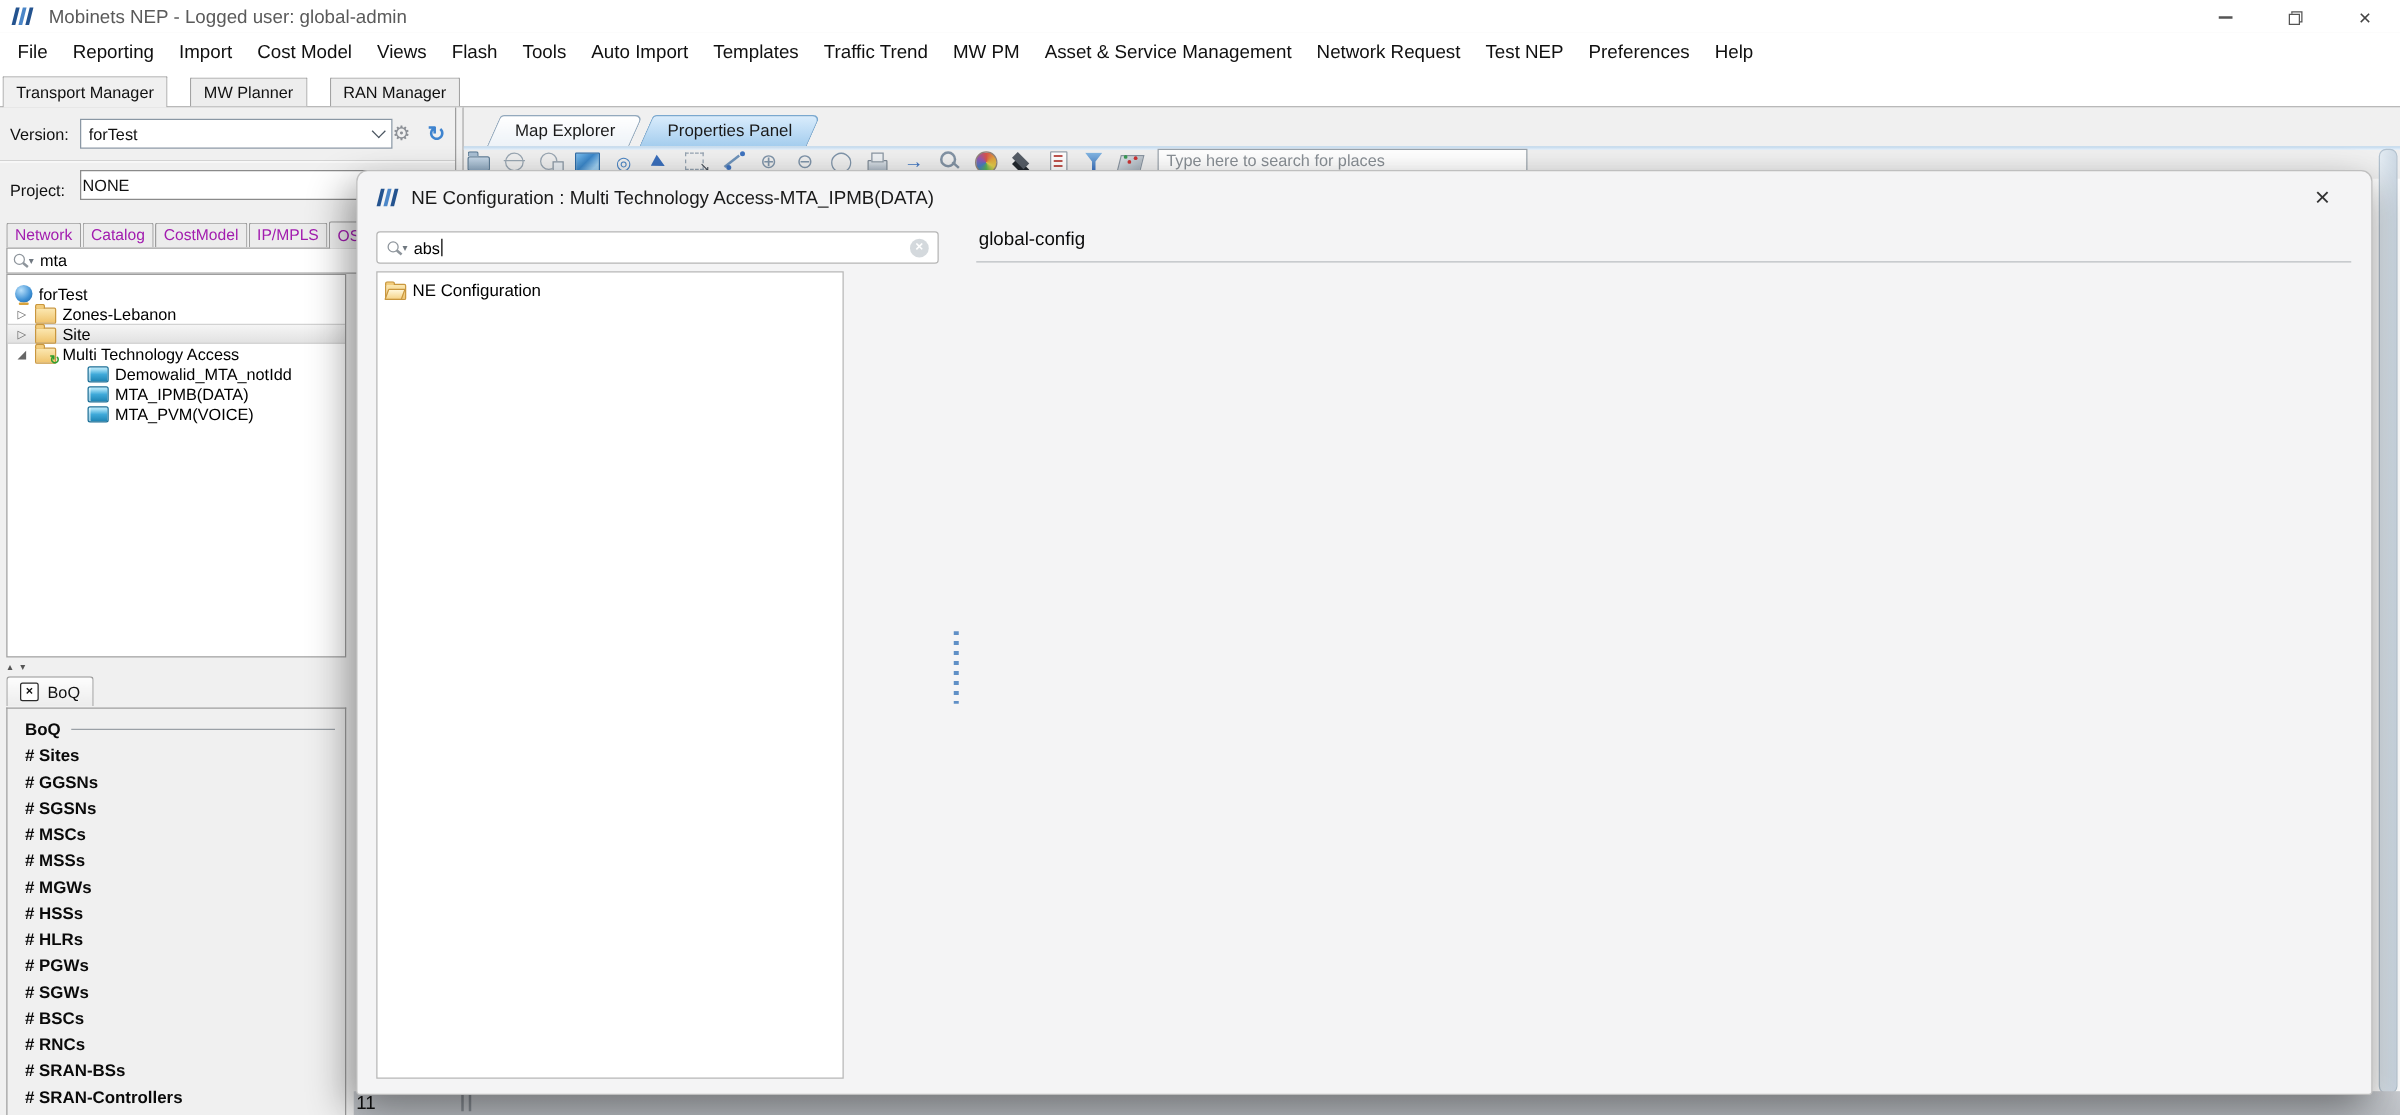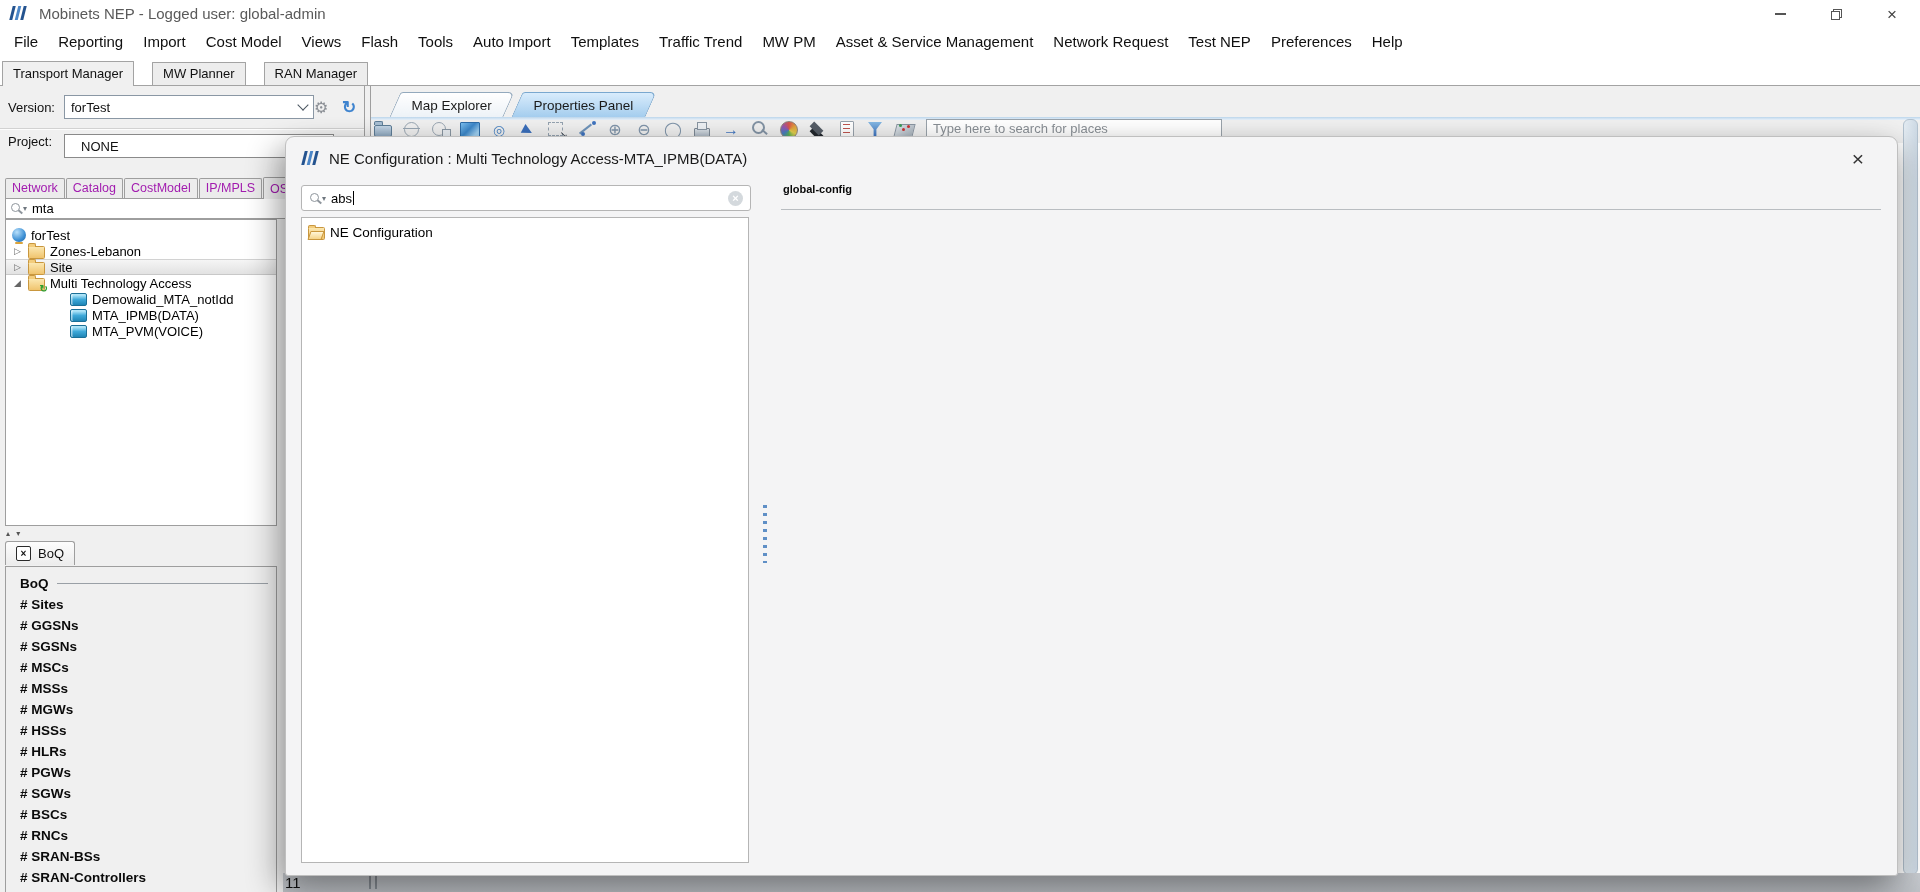--- a/index.html
+++ b/index.html
@@ -36,23 +36,23 @@
   .left-panel{position:absolute;top:86px;left:0;width:364px;height:806px;background:#f0f0f0}
   .flabel{font-size:13px;font-weight:normal;color:#101010}
   .vrow{position:absolute;top:8px;left:8px;right:0;height:26px;display:flex;align-items:center}
   .combo{position:absolute;left:56px;width:236px;height:22px;background:#fff;border:1px solid #8a97a4;
     display:flex;align-items:center;justify-content:space-between;padding:0 6px;font-size:13px;color:#111}
   .chev{width:7px;height:7px;border-right:1.6px solid #4a5560;border-bottom:1.6px solid #4a5560;
     transform:rotate(45deg);margin-top:-4px;flex:none}
   .gear{position:absolute;left:306px;font-size:16px;color:#8c9096}
   .refresh{position:absolute;left:334px;font-size:17px;color:#3f84cf;font-weight:bold}
   .hsep{position:absolute;top:42px;left:0;width:364px;border-top:1px solid #d2d2d2;border-bottom:1px solid #fdfdfd}
-  .prow{position:absolute;top:48px;left:8px;right:0;height:26px;display:flex;align-items:flex-start}
+  .prow{position:absolute;top:48px;left:8px;right:0;height:26px;display:flex;align-items:flex-end}
   .field{position:absolute;left:56px;width:236px;height:22px;background:#fff;border:1px solid #8a8a8a;
-    display:flex;align-items:center;padding:0 16px;font-size:13px;color:#111}
+    display:flex;align-items:center;padding:0 1px;font-size:13px;color:#111}
 
   .ltabs{position:absolute;top:91px;left:5px;height:21px;display:flex;align-items:flex-end}
   .ltab{font-size:12.5px;color:#a21caf;padding:2px 6px 3px;border:1px solid #9e9e9e;border-bottom:none;
     background:#ececec;margin-right:1px;border-radius:2px 2px 0 0;white-space:nowrap}
   .ltab.active{background:#f0f0f0;padding-top:4px;position:relative;z-index:2;margin-bottom:-1px}
 
   .searchbox{position:absolute;top:112px;left:5px;width:272px;height:19px;background:#fff;border:1px solid #9e9e9e;
     display:flex;align-items:center;padding:0 4px}
   .mag{position:relative;width:13px;height:13px;flex:none}
   .mag::before{content:"";position:absolute;left:1px;top:1px;width:7px;height:7px;border:1.6px solid #8e959c;border-radius:50%}
@@ -166,26 +166,26 @@
     box-shadow:-10px 12px 30px rgba(0,0,0,.30),10px 12px 30px rgba(0,0,0,.18)}
   .dlg-title{position:absolute;top:0;left:0;right:0;height:42px;display:flex;align-items:center;padding-left:16px}
   .dlg-title-text{font-size:15px;color:#1a1a1a;margin-left:10px}
   .dlg-close{position:absolute;right:26px;top:8px;font-size:21px;color:#333;width:26px;height:26px;
     display:flex;align-items:center;justify-content:center;line-height:1}
   .dlg-search{position:absolute;left:15px;top:48px;width:450px;height:26px;background:#fff;border:1px solid #b5b5b5;
     border-radius:3px;display:flex;align-items:center;padding:0 7px;box-sizing:border-box}
   .caret{width:1.2px;height:14px;background:#000;margin-left:1px}
   .clear-btn{margin-left:auto;width:15px;height:15px;border-radius:50%;background:#d4d9dd;color:#fff;
     font-size:11px;font-weight:bold;display:flex;align-items:center;justify-content:center;line-height:1}
-  .dlg-tree{position:absolute;left:15px;top:80px;width:448px;height:646px;background:#fff;border:1px solid #b5b5b5;
+  .dlg-tree{position:absolute;left:15px;top:80px;width:374px;height:646px;background:#fff;border:1px solid #b5b5b5;
     padding-top:5px;box-sizing:border-box}
   .dlg-tree .tree-item{height:19px;font-size:13.5px}
   .dlg-splitter-dots{position:absolute;left:477px;top:368px;width:4px;height:58px;
     background:repeating-linear-gradient(180deg,#5f8fc6 0 3px,transparent 3px 8px)}
-  .dlg-right-title{position:absolute;left:497px;top:46px;font-size:11px;font-weight:bold;color:#0a0a0a}
+  .dlg-right-title{position:absolute;left:497px;top:46px;font-size:15px;font-weight:normal;color:#0a0a0a}
   .dlg-right-rule{position:absolute;left:495px;top:72px;width:1100px;height:1px;background:#b9bdc1}
 </style>
 </head>
 <body>
 
 <div class="app">
 
   <div class="titlebar">
     <span class="logo"></span>
     <span class="title-text">Mobinets NEP - Logged user: global-admin</span>

